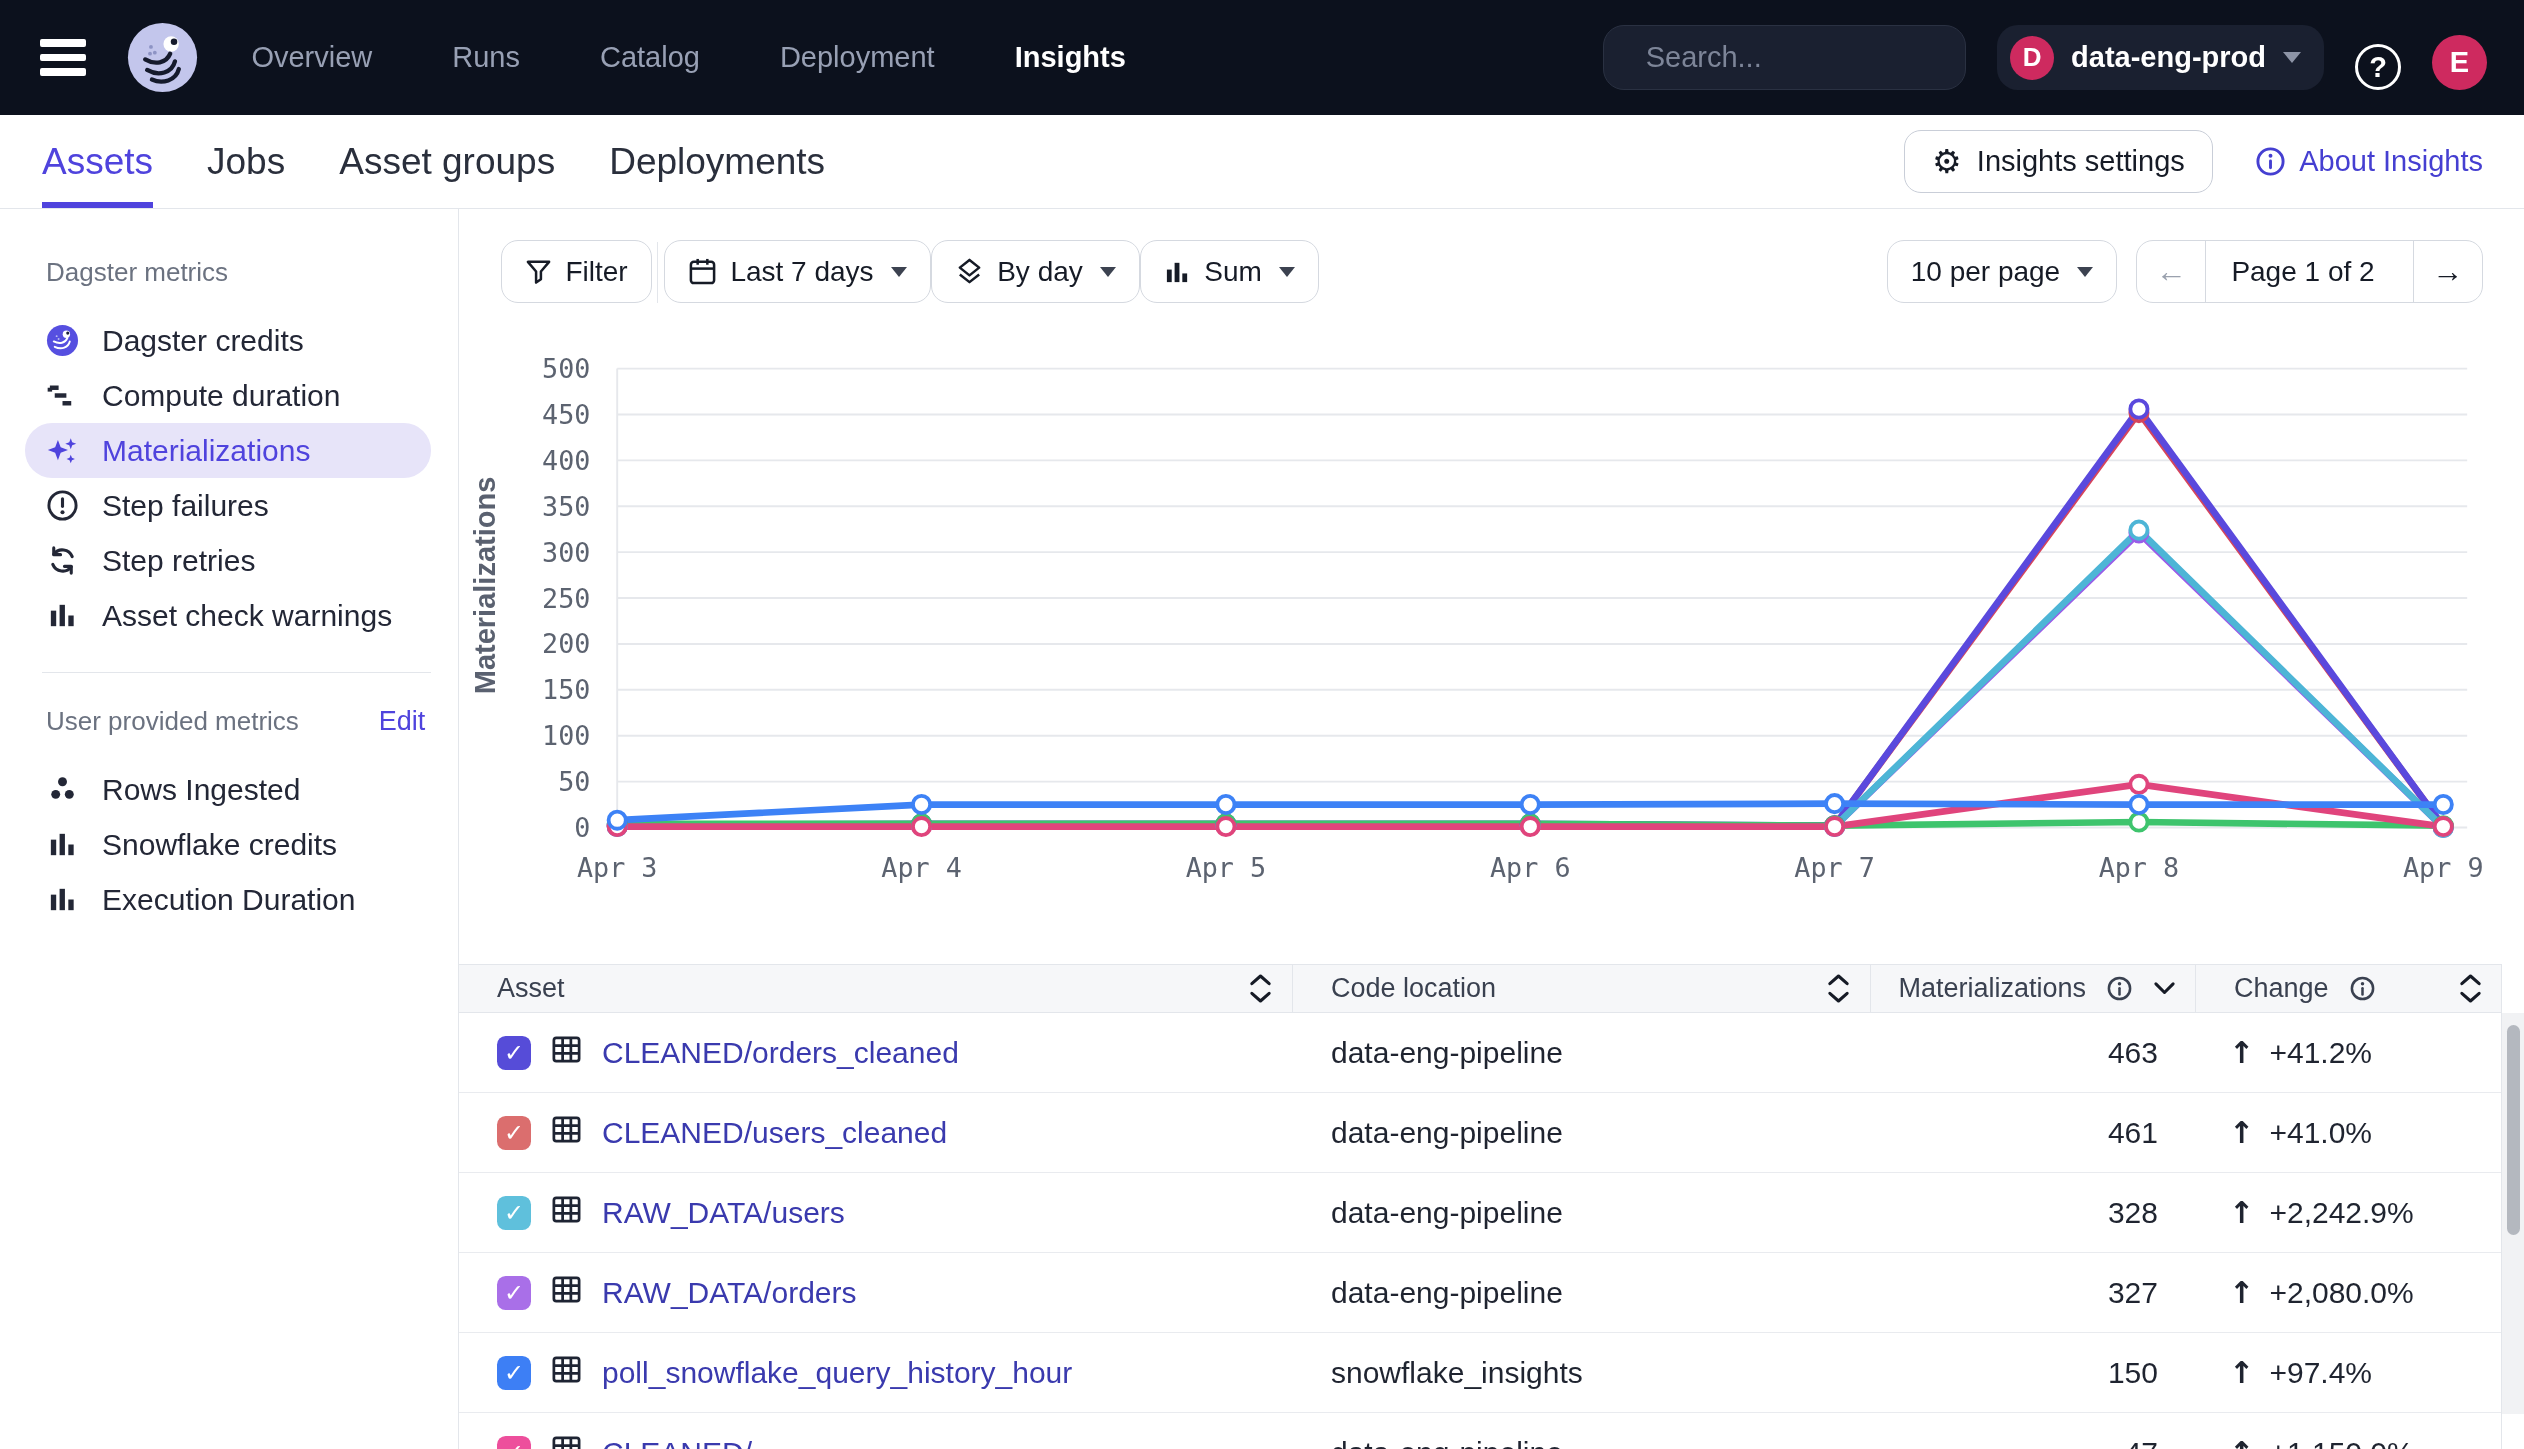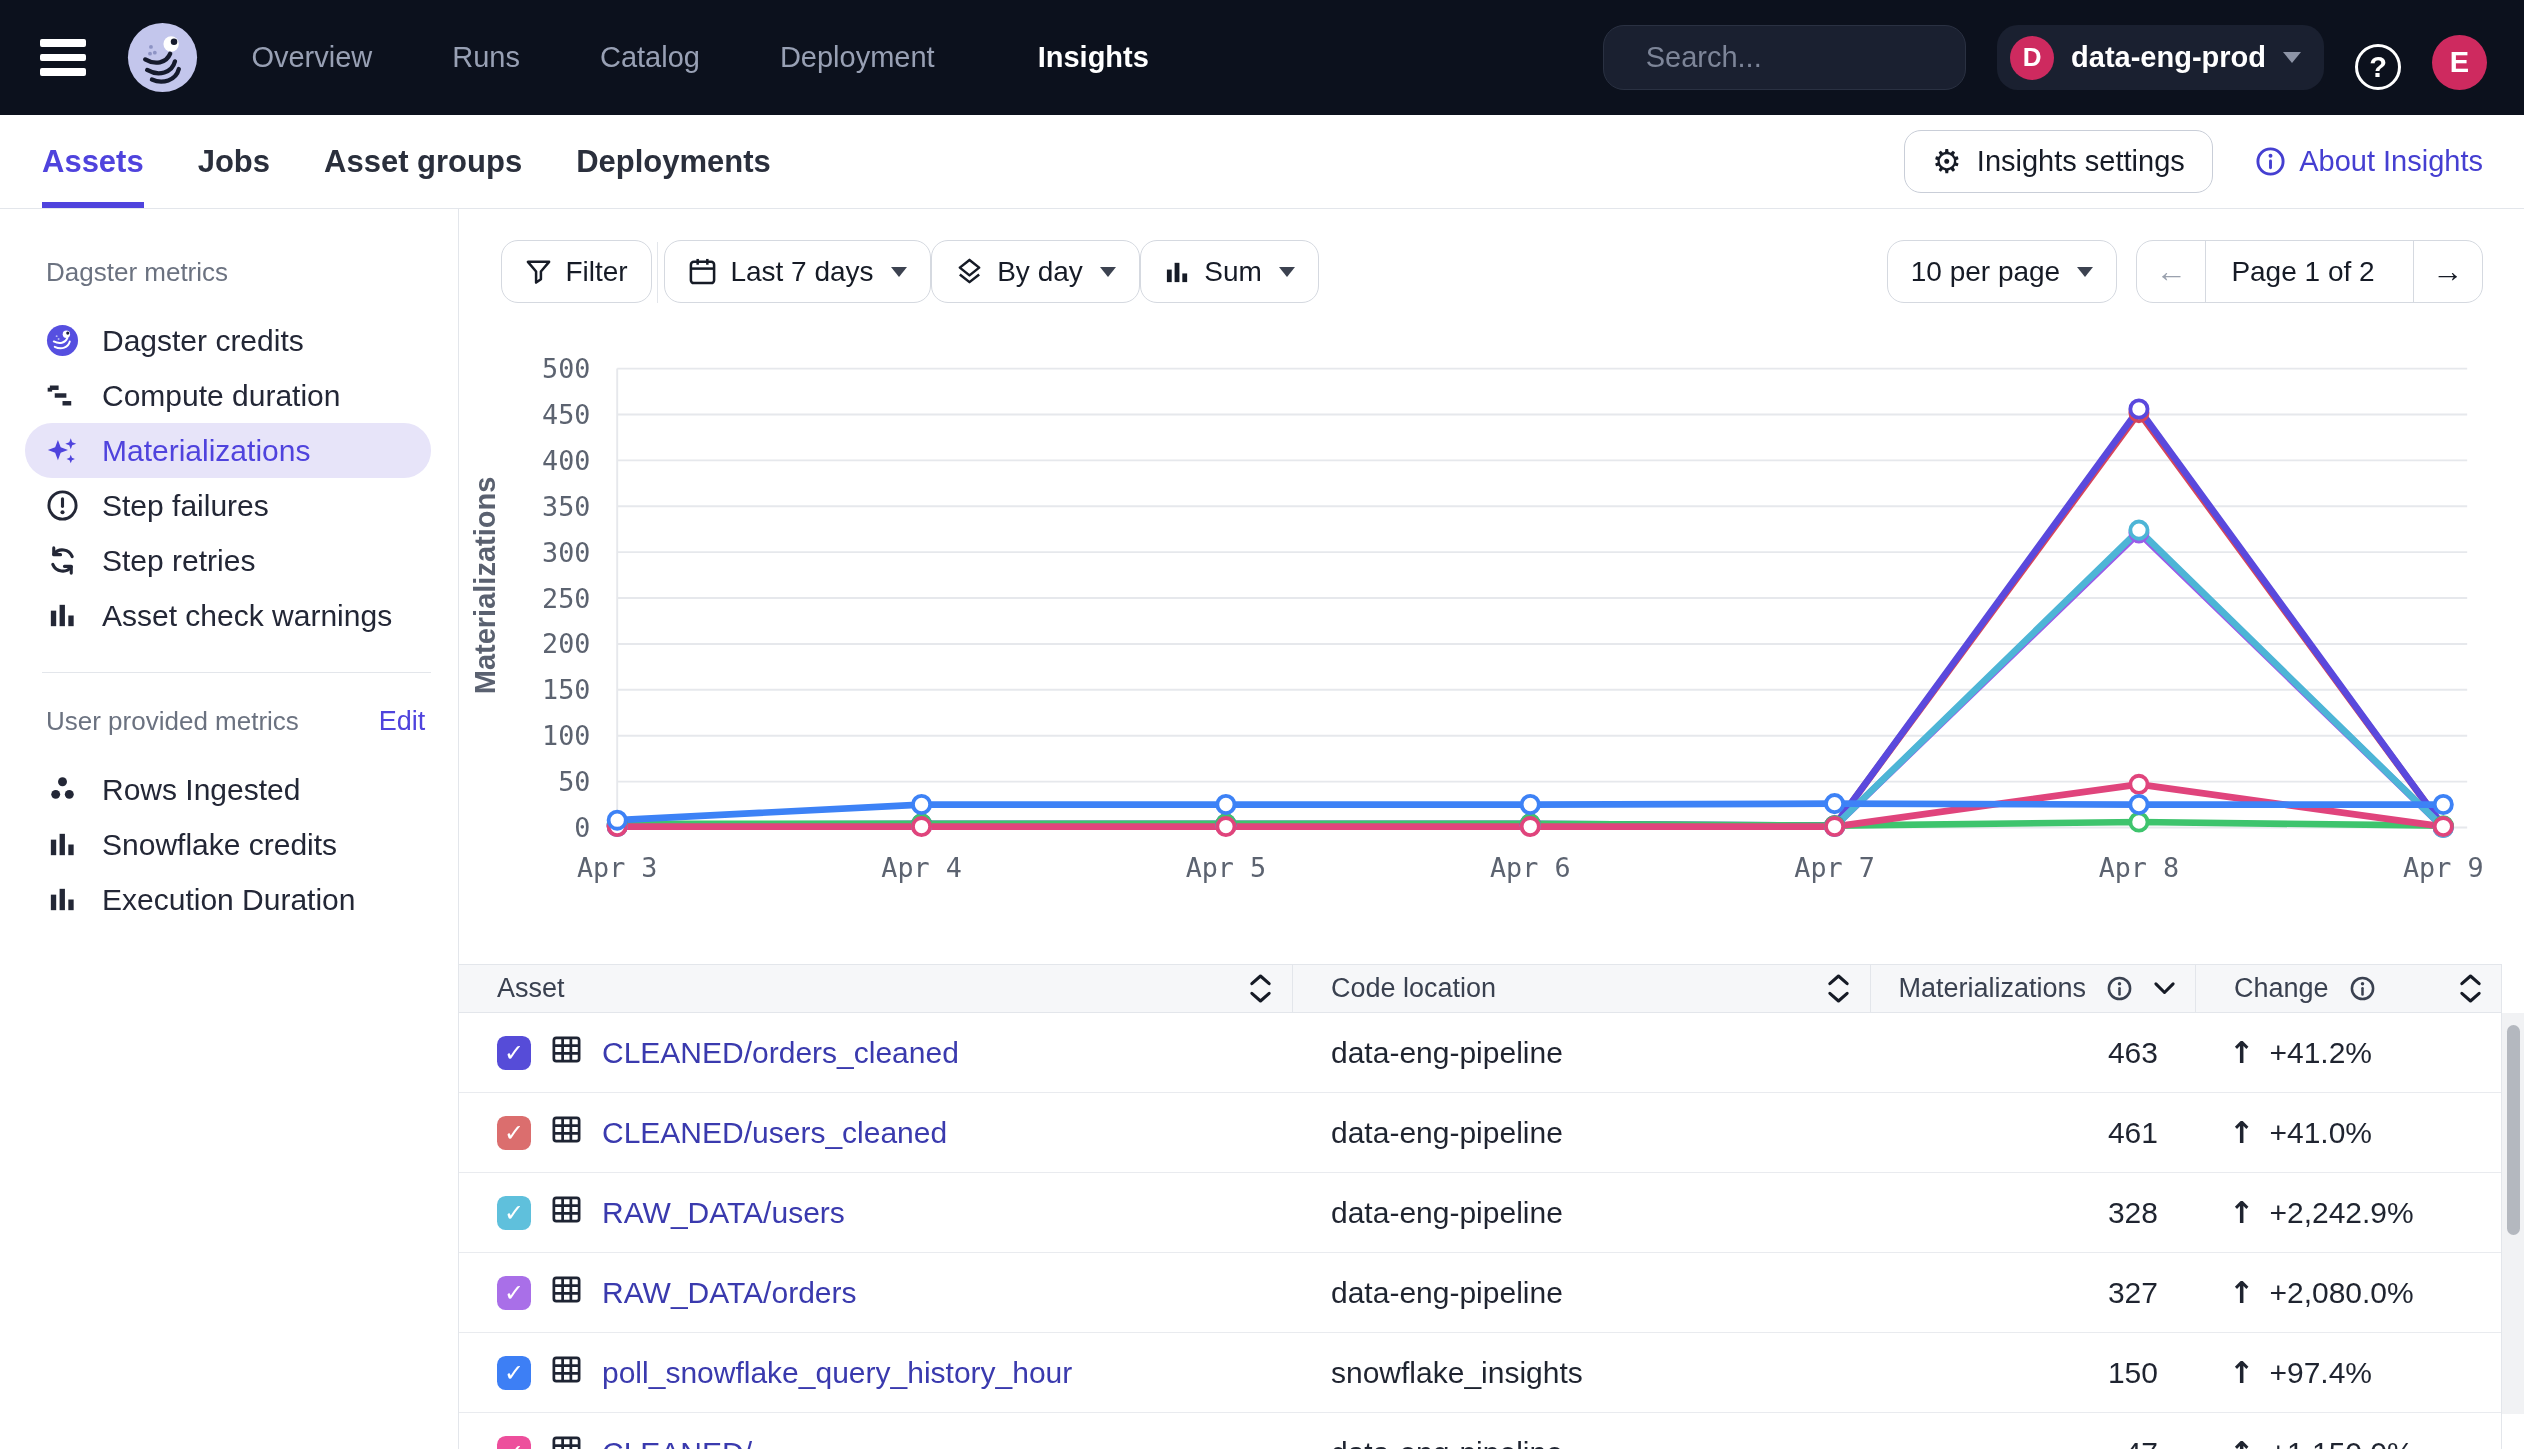--- a/index.html
+++ b/index.html
@@ -7,37 +7,37 @@
   body { font-family:"Liberation Sans", sans-serif; background:#fff; color:#1d2330; }
   .app { position:relative; width:2525px; height:1450px; overflow:hidden; }
 
   
   .topnav { height:115px; background:#0c111d; display:flex; align-items:center; padding:0 38px; gap:25px; }
   .hamburger { width:50px; height:40px; display:flex; flex-direction:column; justify-content:space-between; cursor:pointer; padding:1.9px 1.9px; }
   .hamburger span { display:block; height:7.7px; background:#fff; border-radius:1.9px; }
   .logo { width:73px; height:73px; margin-left:13.4px; }
   .navlinks { display:flex; gap:80px; margin-left:27px; }
   .navlink { font-size:29px; color:#98a0b4; cursor:pointer; }
-  .navlink.active { color:#ffffff; font-weight:700;margin-left:23px; }
+  .navlink.active { color:#ffffff; font-weight:700; }
   .topnav-right { margin-left:auto; display:flex; align-items:flex-end; gap:31px; }
   .searchpill { width:363px; height:65px; background:#1a2030; border:1px solid #2a3142; border-radius:21px; display:flex; align-items:center; padding:0 25px; gap:17px; }
   .searchpill input { flex:1; background:transparent; border:none; outline:none; font-size:29px; color:#cdd3e0; font-family:"Liberation Sans",sans-serif; }
   .searchpill input::placeholder { color:#7d8598; }
   .slash { color:#7d8598; font-size:29px; }
   .wspill { height:65px; background:#1a2030; border-radius:21px; display:flex; align-items:center; padding:0 23px 0 13.4px; gap:17px; cursor:pointer; }
   .wsavatar { width:44px; height:44px; border-radius:50%; background:#ce2a5f; color:#fff; font-size:26px; font-weight:700; display:flex; align-items:center; justify-content:center; }
   .wsname { color:#fff; font-size:29px; font-weight:600; }
   .caret-dn { width:0; height:0; border-left:9.6px solid transparent; border-right:9.6px solid transparent; border-top:11.5px solid #8d94a6; }
   .helpicon { width:46px; height:46px; border:3.8px solid #fff; border-radius:50%; color:#fff; font-size:29px; font-weight:700; display:flex; align-items:center; justify-content:center; cursor:pointer; }
   .useravatar { width:55px; height:55px; border-radius:50%; background:#ce2a5f; color:#fff; font-size:29px; font-weight:700; display:flex; align-items:center; justify-content:center; cursor:pointer; }
 
   
   .subnav { height:94px; background:#fff; border-bottom:1px solid #e3e6eb; display:flex; align-items:center; padding:0 42px; }
   .tabs { display:flex; gap:54px; height:100%; }
-  .tab { position:relative; display:flex; align-items:center; font-size:31px; font-weight:700; color:#2a2f3c; cursor:pointer; }
+  .tab { position:relative; display:flex; align-items:center; font-size:37px; font-weight:400; color:#2a2f3c; cursor:pointer; }
   .tab.active { color:#4f43dd; }
   .tab.active::after { content:""; position:absolute; left:0; right:0; bottom:0; height:5.7px; background:#4f43dd; }
   .subnav-right { margin-left:auto; display:flex; align-items:center; gap:42px; }
   .settings-btn { height:63px; border:1.9px solid #c9ced8; border-radius:17px; background:#fff; display:flex; align-items:center; gap:15.3px; padding:0 27px; font-size:29px; font-weight:500; color:#161b26; cursor:pointer; }
   .gear { font-family:"DejaVu Sans",sans-serif; font-size:33px; color:#161b26; line-height:1; }
   .about-link { display:flex; align-items:center; gap:13.4px; font-size:29px; color:#453fd1; cursor:pointer; }
 
   
   .content { display:flex; height:1241px; }
   .sidebar { width:459px; border-right:1px solid #e3e6eb; padding:48px 27px 0 46px; flex-shrink:0; }

